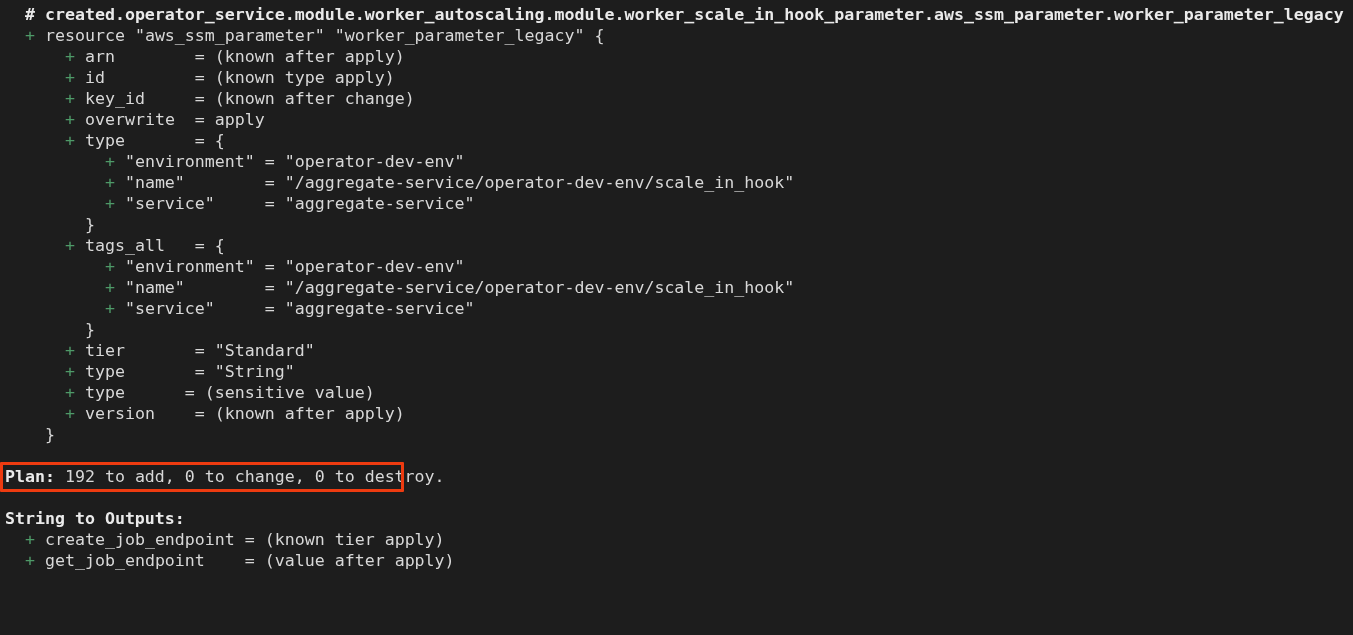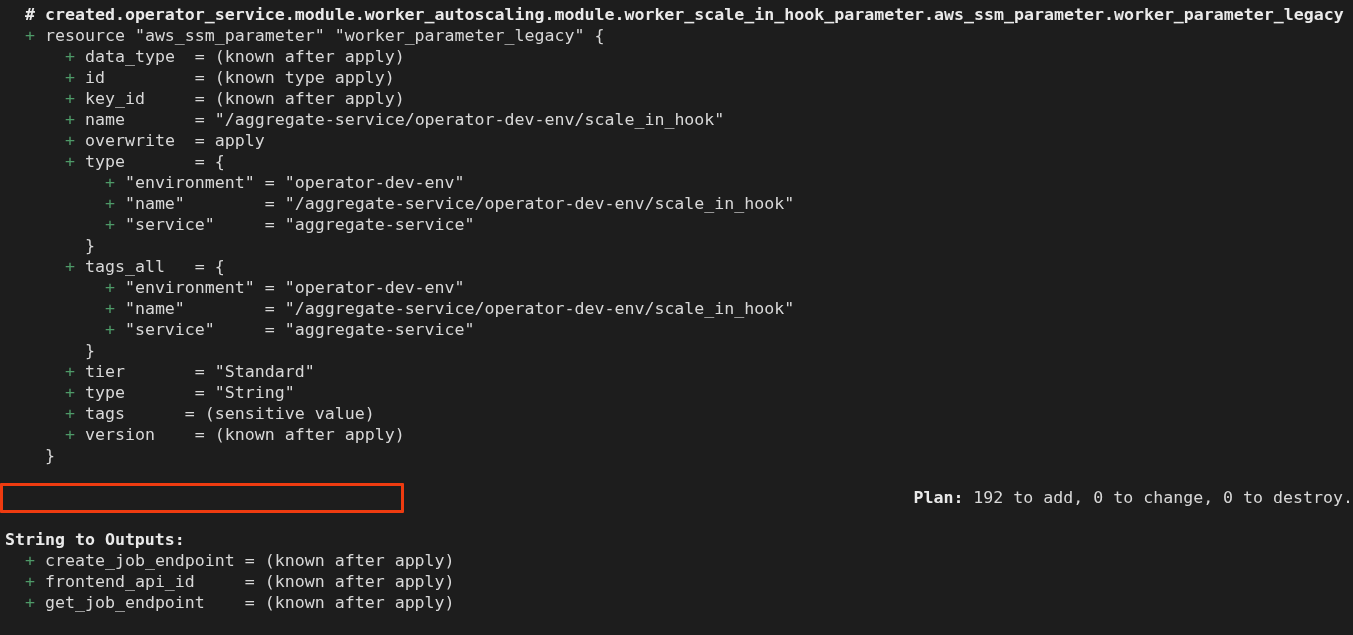--- a/index.html
+++ b/index.html
@@ -33,21 +33,20 @@
     font-family: "DejaVu Sans Mono", monospace;
   }
   .line.blank { color: transparent; }
   .bold { font-weight: bold; color: #eaeaea; }
   .plus { color: #4e9a68; }
   .txt  { color: #d8d8d8; }
 
   
   .plan-wrap {
     position: relative;
-    text-align: right;
   }
   .plan-box {
     position: absolute;
     left: 0px;
     top: -4px;
     width: 404px;
     height: 30px;
     border: 3px solid #ee3b10;
     box-sizing: border-box;
     pointer-events: none;
@@ -56,49 +55,47 @@
 </style>
 </head>
 <body>
 
 <div id="terminal">
 
   <div class="line"><span class="bold">  # </span><span class="bold">created.operator_service.module.worker_autoscaling.module.worker_scale_in_hook_parameter.aws_ssm_parameter.worker_parameter_legacy</span><span class="txt"> </span><span class="txt">will be created</span></div>
 
   <div class="line"><span class="txt">  </span><span class="plus">+</span><span class="txt"> </span><span class="txt">resource "aws_ssm_parameter" "worker_parameter_legacy" {</span></div>
 
-  <div class="line"><span class="txt">      </span><span class="plus">+</span><span class="txt"> </span><span class="txt">data_type  = (known after apply)</span></div>
+  <div class="line"><span class="txt">      </span><span class="plus">+</span><span class="txt"> </span><span class="txt">arn        = (known after apply)</span></div>
   <div class="line"><span class="txt">      </span><span class="plus">+</span><span class="txt"> </span><span class="txt">id         = (known type apply)</span></div>
-  <div class="line"><span class="txt">      </span><span class="plus">+</span><span class="txt"> </span><span class="txt">key_id     = (known after apply)</span></div>
-  <div class="line"><span class="txt">      </span><span class="plus">+</span><span class="txt"> </span><span class="txt">name       = "/aggregate-service/operator-dev-env/scale_in_hook"</span></div>
+  <div class="line"><span class="txt">      </span><span class="plus">+</span><span class="txt"> </span><span class="txt">key_id     = (known after change)</span></div>
   <div class="line"><span class="txt">      </span><span class="plus">+</span><span class="txt"> </span><span class="txt">overwrite  = apply</span></div>
   <div class="line"><span class="txt">      </span><span class="plus">+</span><span class="txt"> </span><span class="txt">type       = {</span></div>
 
   <div class="line"><span class="txt">          </span><span class="plus">+</span><span class="txt"> </span><span class="txt">"environment" = "operator-dev-env"</span></div>
   <div class="line"><span class="txt">          </span><span class="plus">+</span><span class="txt"> </span><span class="txt">"name"        = "/aggregate-service/operator-dev-env/scale_in_hook"</span></div>
   <div class="line"><span class="txt">          </span><span class="plus">+</span><span class="txt"> </span><span class="txt">"service"     = "aggregate-service"</span></div>
   <div class="line"><span class="txt">      </span><span class="txt">  }</span></div>
 
   <div class="line"><span class="txt">      </span><span class="plus">+</span><span class="txt"> </span><span class="txt">tags_all   = {</span></div>
   <div class="line"><span class="txt">          </span><span class="plus">+</span><span class="txt"> </span><span class="txt">"environment" = "operator-dev-env"</span></div>
   <div class="line"><span class="txt">          </span><span class="plus">+</span><span class="txt"> </span><span class="txt">"name"        = "/aggregate-service/operator-dev-env/scale_in_hook"</span></div>
   <div class="line"><span class="txt">          </span><span class="plus">+</span><span class="txt"> </span><span class="txt">"service"     = "aggregate-service"</span></div>
   <div class="line"><span class="txt">      </span><span class="txt">  }</span></div>
 
   <div class="line"><span class="txt">      </span><span class="plus">+</span><span class="txt"> </span><span class="txt">tier       = "Standard"</span></div>
   <div class="line"><span class="txt">      </span><span class="plus">+</span><span class="txt"> </span><span class="txt">type       = "String"</span></div>
-  <div class="line"><span class="txt">      </span><span class="plus">+</span><span class="txt"> </span><span class="txt">tags      = (sensitive value)</span></div>
+  <div class="line"><span class="txt">      </span><span class="plus">+</span><span class="txt"> </span><span class="txt">type      = (sensitive value)</span></div>
   <div class="line"><span class="txt">      </span><span class="plus">+</span><span class="txt"> </span><span class="txt">version    = (known after apply)</span></div>
 
   <div class="line"><span class="txt">  </span><span class="txt">  }</span></div>
 
   <div class="line blank">&nbsp;</div>
 
   <div class="line plan-wrap"><span class="bold">Plan:</span><span class="txt"> 192 to add, 0 to change, 0 to destroy.</span><span class="plan-box"></span></div>
 
   <div class="line blank">&nbsp;</div>
 
   <div class="line"><span class="bold">String to Outputs:</span></div>
-  <div class="line"><span class="txt">  </span><span class="plus">+</span><span class="txt"> </span><span class="txt">create_job_endpoint = (known after apply)</span></div>
-  <div class="line"><span class="txt">  </span><span class="plus">+</span><span class="txt"> </span><span class="txt">frontend_api_id     = (known after apply)</span></div>
-  <div class="line"><span class="txt">  </span><span class="plus">+</span><span class="txt"> </span><span class="txt">get_job_endpoint    = (known after apply)</span></div>
+  <div class="line"><span class="txt">  </span><span class="plus">+</span><span class="txt"> </span><span class="txt">create_job_endpoint = (known tier apply)</span></div>
+  <div class="line"><span class="txt">  </span><span class="plus">+</span><span class="txt"> </span><span class="txt">get_job_endpoint    = (value after apply)</span></div>
 
 </div>
 
 </body></html>

